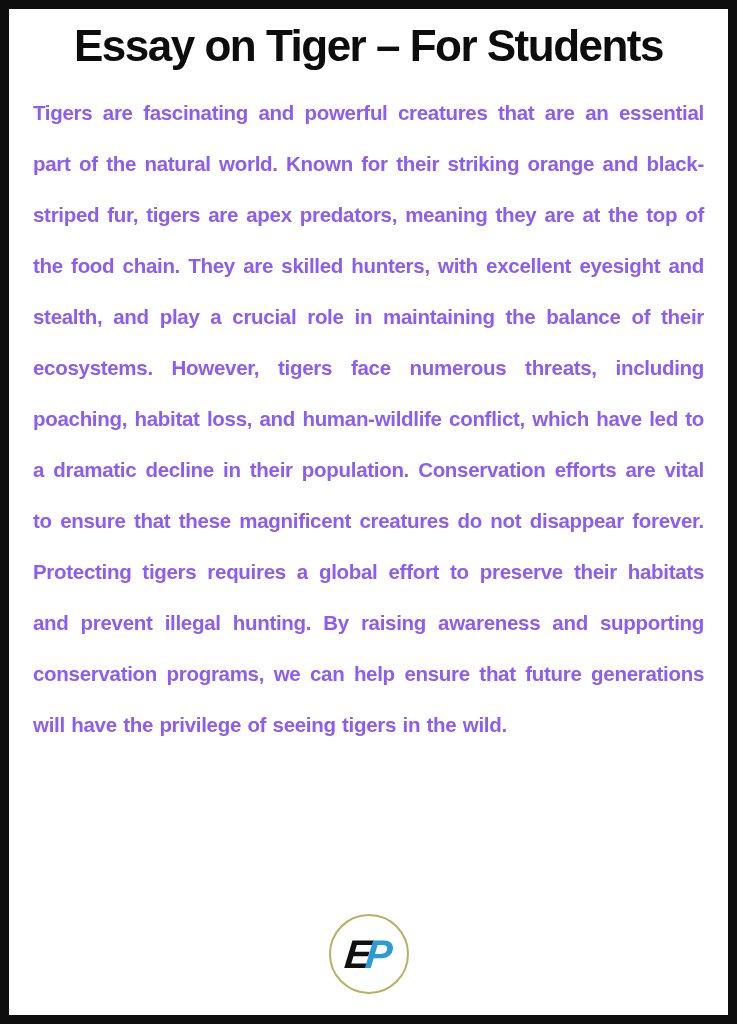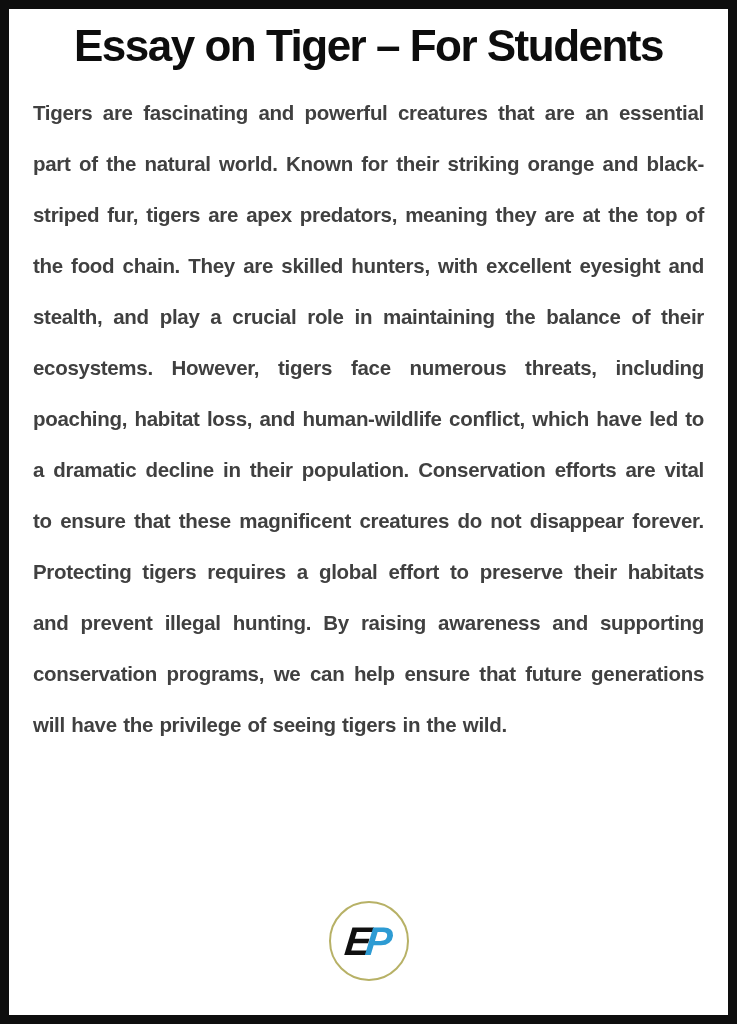--- a/index.html
+++ b/index.html
@@ -9,21 +9,21 @@
   }
   .page {
     position: relative;
     width: 737px;
     height: 1024px;
     box-sizing: border-box;
     background: #ffffff;
     border: 9px solid #0e0e0e;
     display: flex;
     flex-direction: column;
-    padding: 4px 24px 26px 24px;
+    padding: 4px 24px 13px 24px;
     font-family: "Liberation Sans", sans-serif;
     overflow: hidden;
   }
   .title {
     margin: 4px 0 0 0;
     font-family: "Liberation Sans", sans-serif;
     font-weight: 900;
     font-size: 44px;
     line-height: 1.3;
     letter-spacing: -1.5px;
@@ -33,21 +33,21 @@
   }
   .essay {
     margin: 13px 0 0 0;
     text-align: justify;
     font-family: "Liberation Sans", sans-serif;
     font-weight: 700;
     font-size: 20.5px;
     line-height: 51px;
     letter-spacing: -0.3px;
     word-spacing: 1px;
-    color: #404040;
+    color: #8b5cf6;
   }
   .footer {
     margin-top: auto;
     margin-bottom: 8px;
     display: flex;
     align-items: center;
     justify-content: center;
     gap: 18px;
   }
   .logo-circle {

